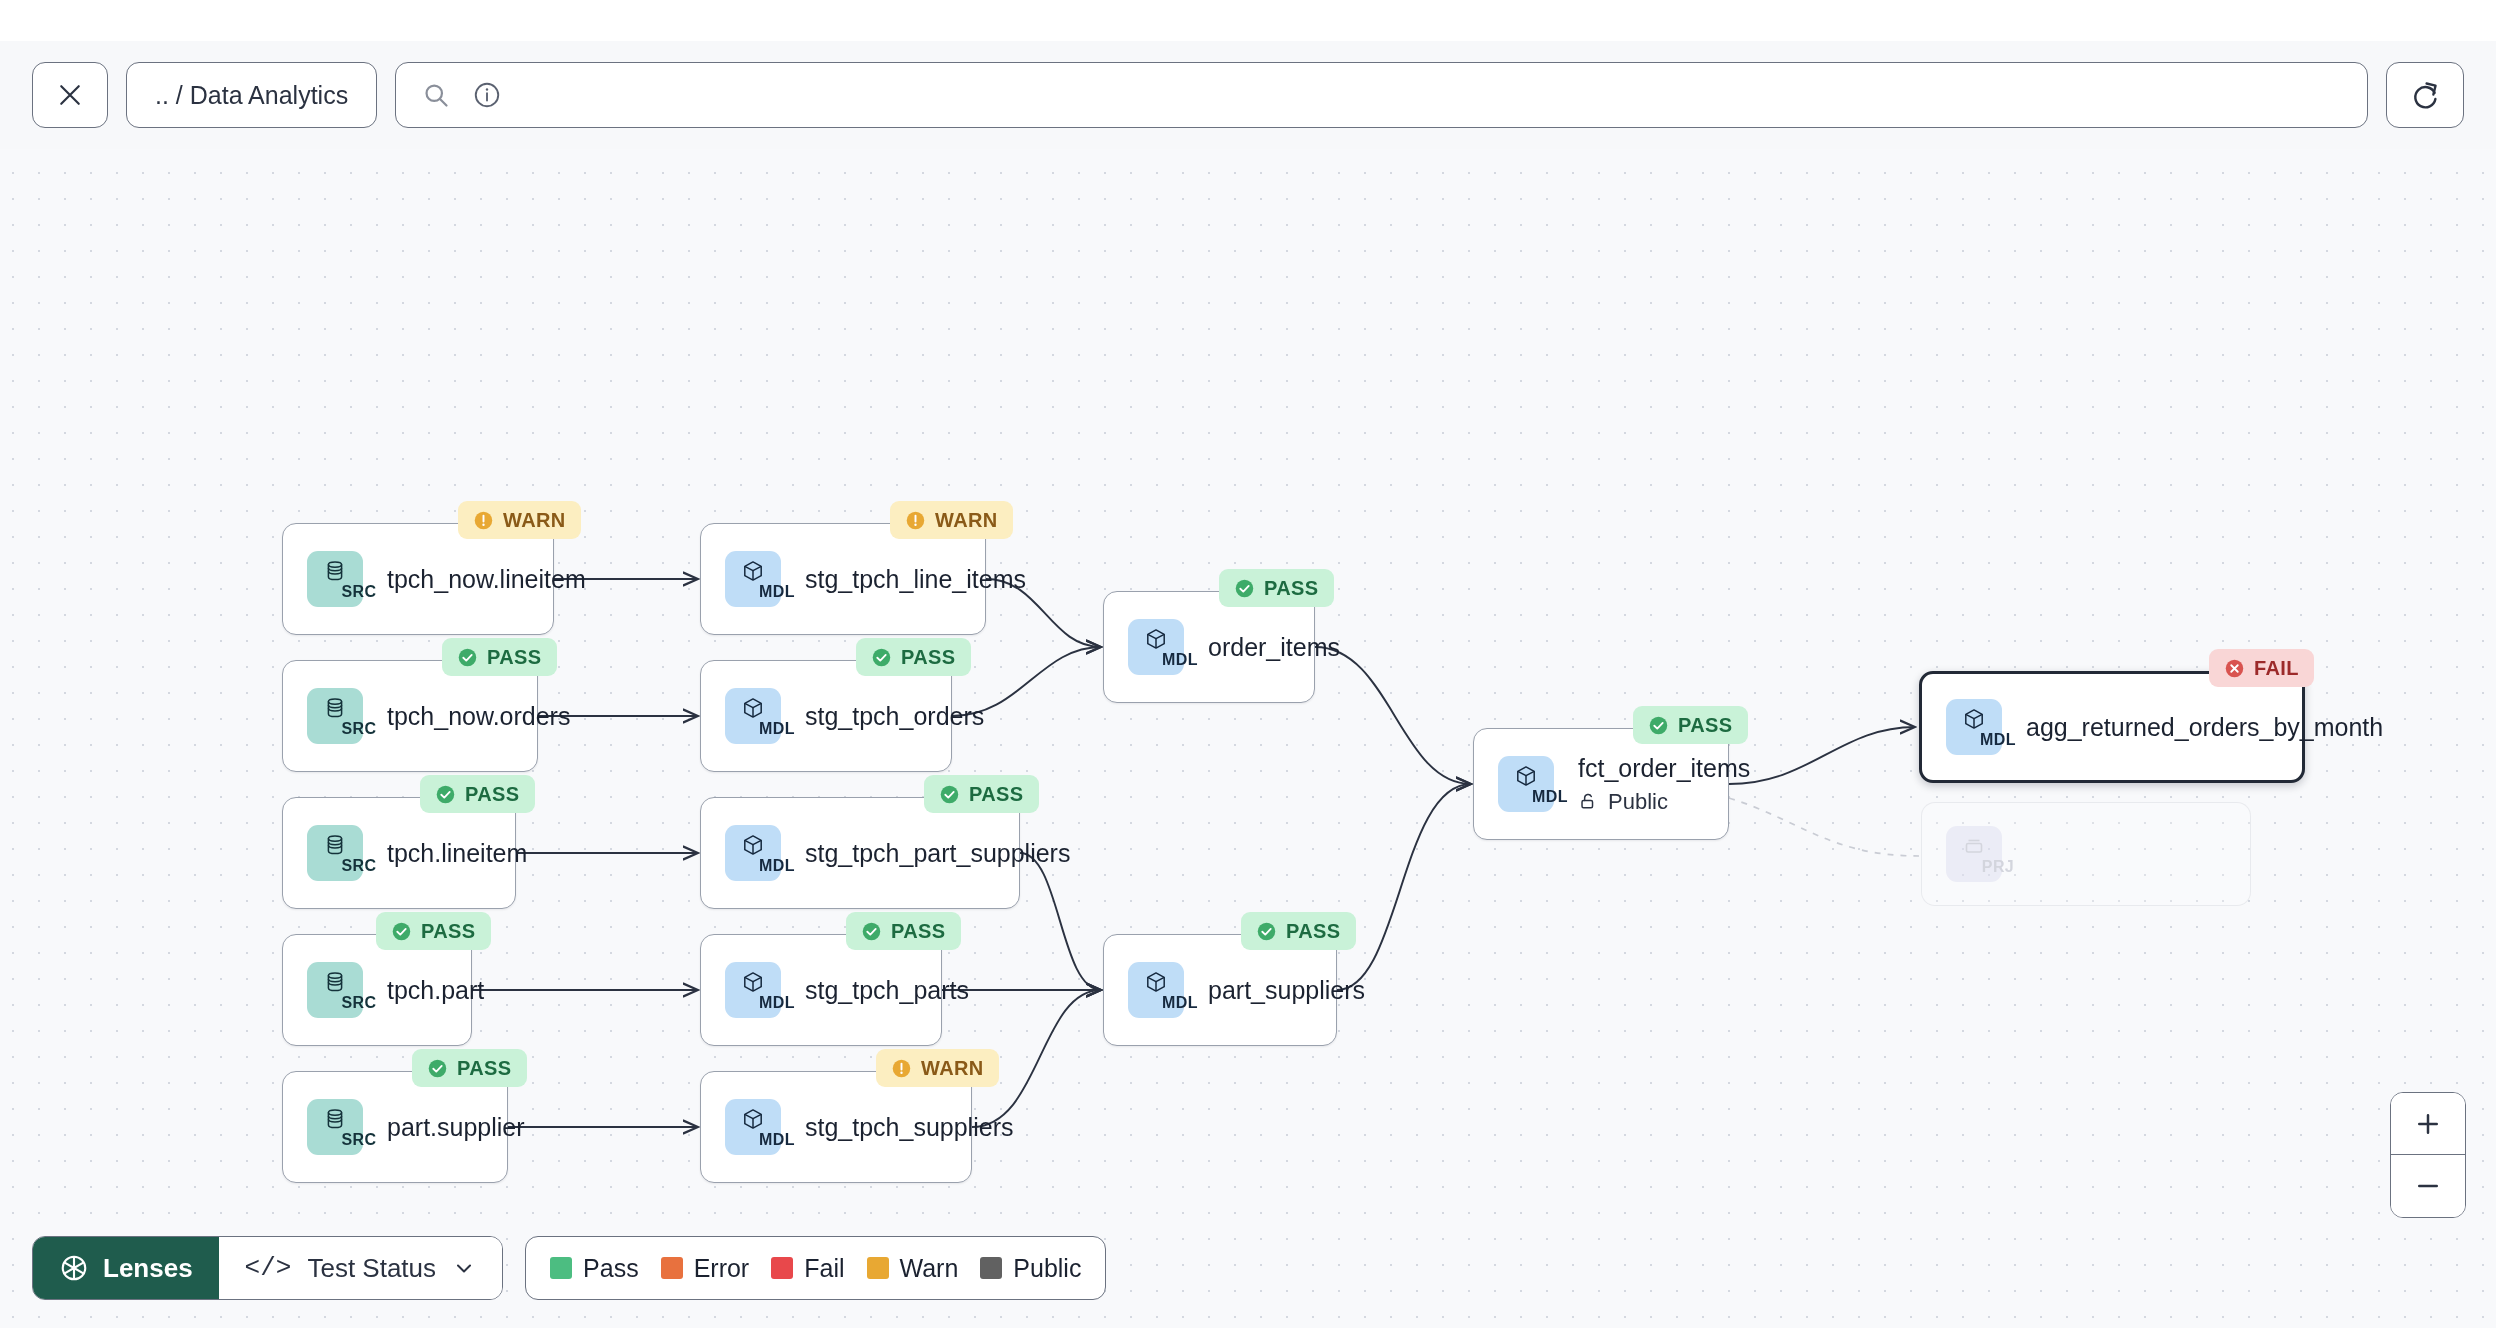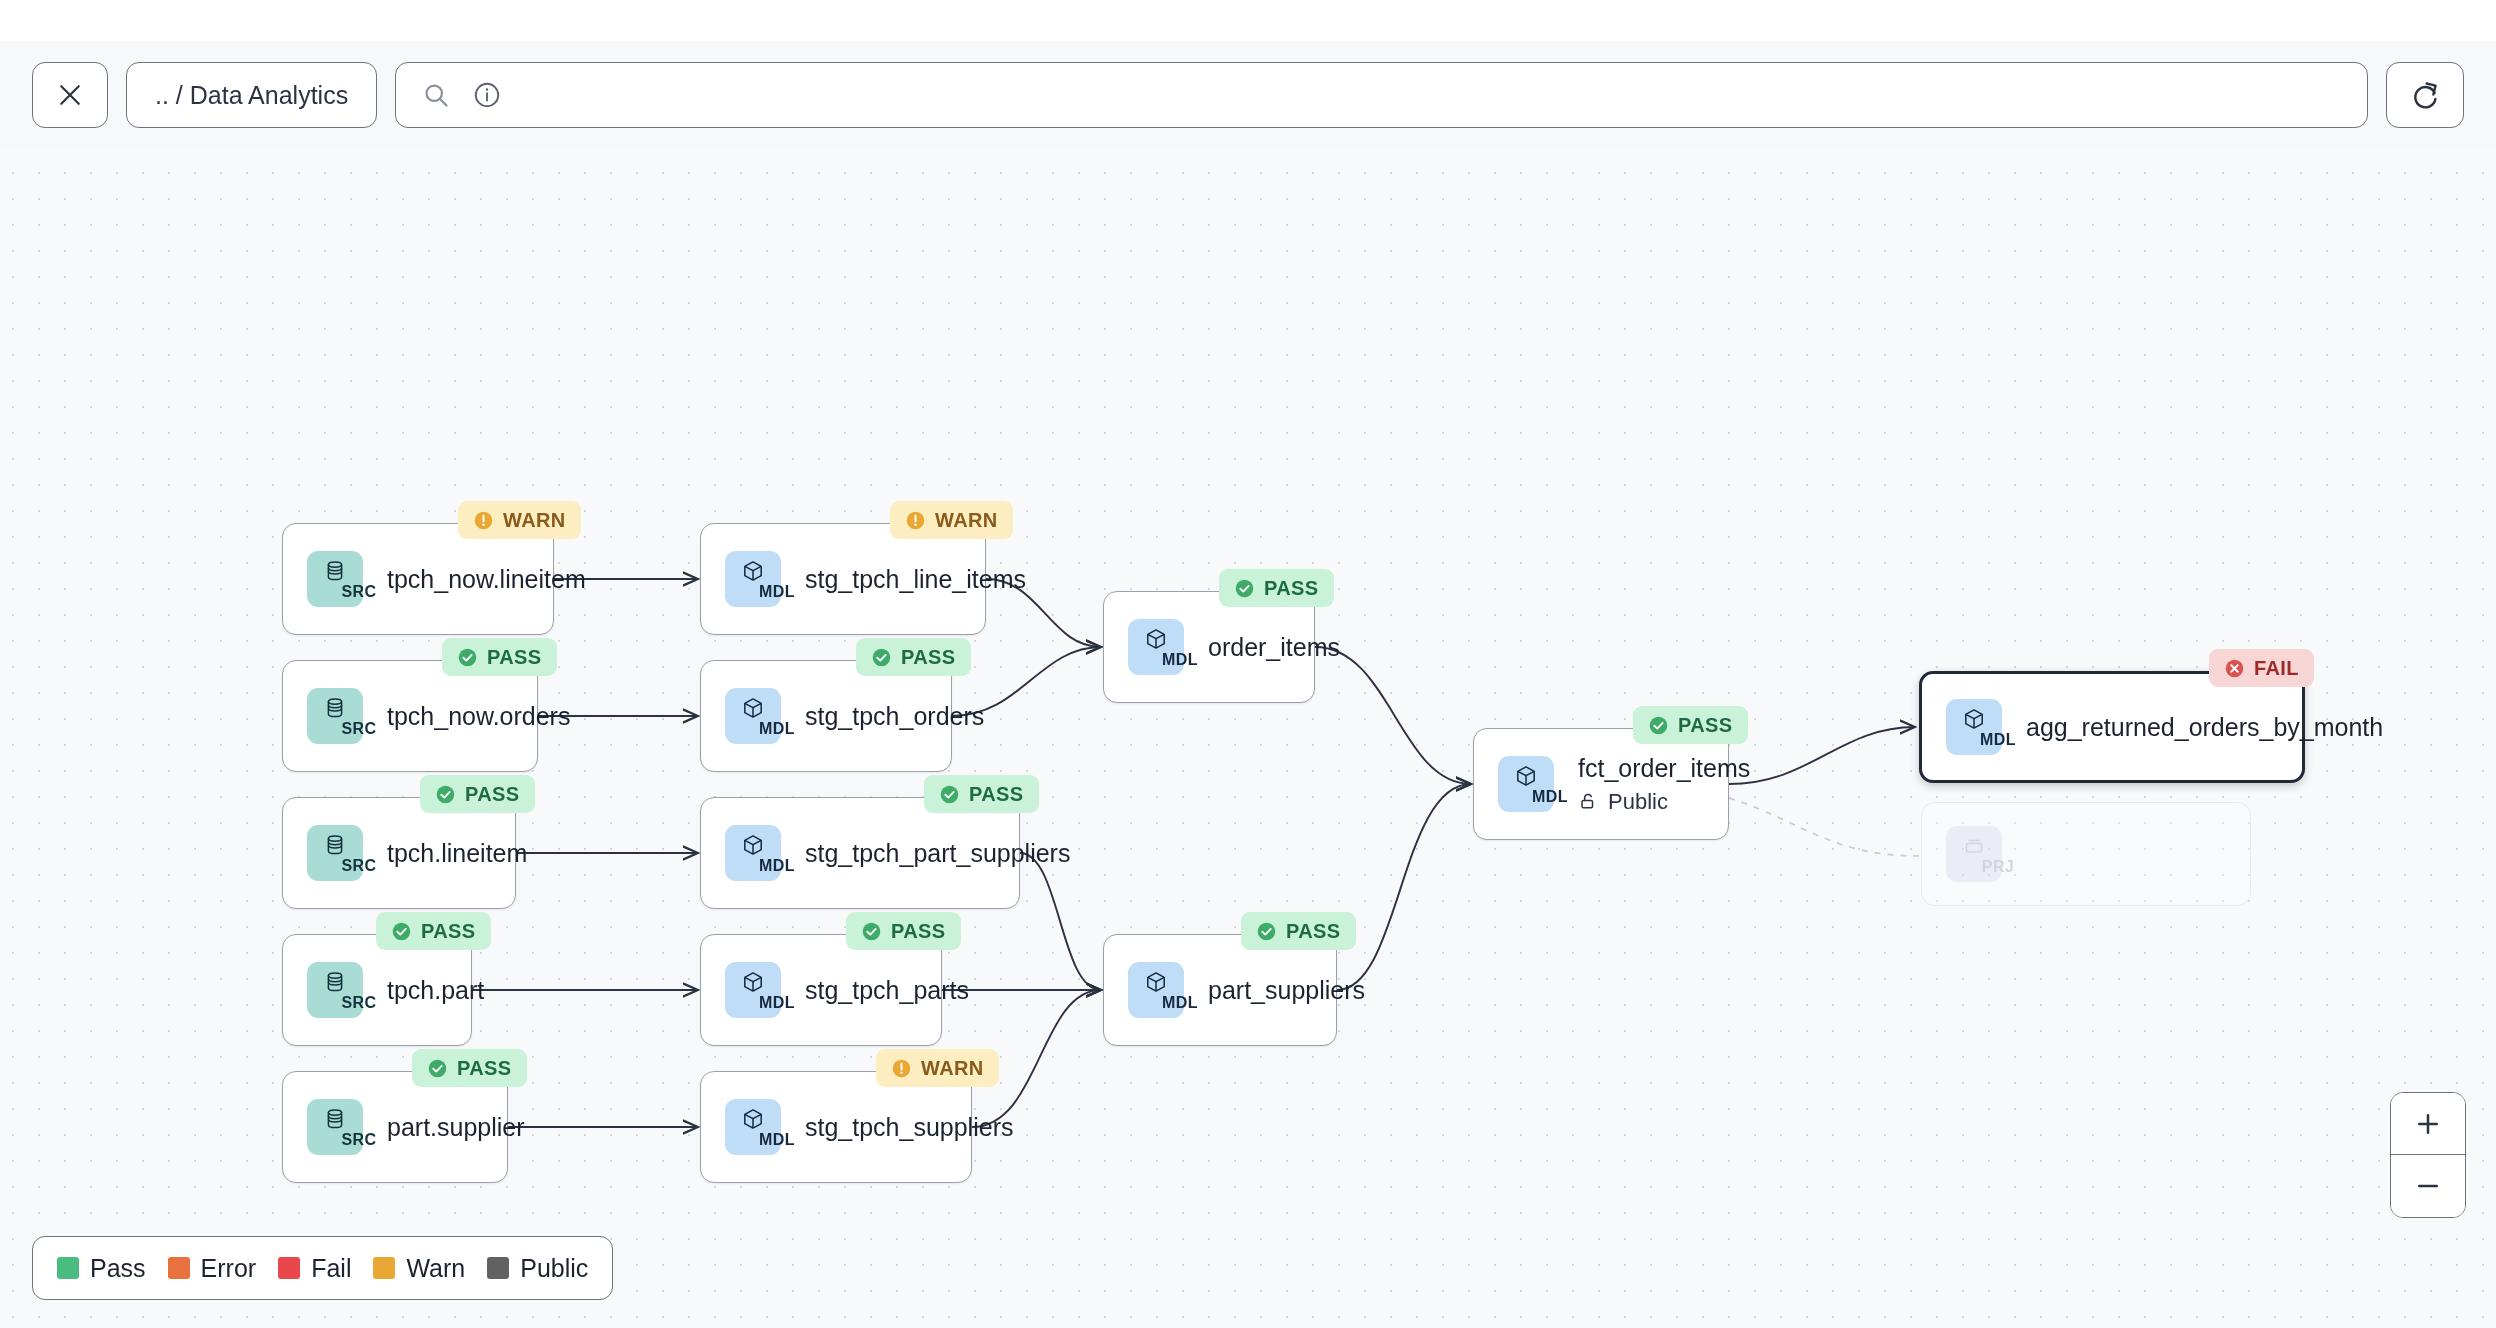--- a/index.html
+++ b/index.html
@@ -562,20 +562,36 @@
             <rect x="4.5" y="9.5" width="15" height="8.5" rx="1.6"></rect>
             <path d="M6.5 6.5 H17.5"></path>
           </svg>
           <span class="bk">PRJ</span>
         </div>
       </div>
     </div>
 </div>
 
 <div class="bottombar">
+  <div class="lenses-group">
+    <div class="lenses-btn">
+      <svg viewBox="0 0 24 24" fill="none" stroke="currentColor" stroke-width="1.7">
+        <circle cx="12" cy="12" r="9"></circle>
+        <path d="M12 3 L12 12 M19.8 7.5 L12 12 M19.8 16.5 L12 12 M12 21 L12 12 M4.2 16.5 L12 12 M4.2 7.5 L12 12"></path>
+      </svg>
+      <span>Lenses</span>
+    </div>
+    <div class="teststatus-btn">
+      <span class="code">&lt;/&gt;</span>
+      <span>Test Status</span>
+      <svg class="chev" viewBox="0 0 24 24" fill="none" stroke="currentColor" stroke-width="2" stroke-linecap="round" stroke-linejoin="round">
+        <path d="M6 9.5 L12 15.5 L18 9.5"></path>
+      </svg>
+    </div>
+  </div>
 
   <div class="legend" id="legend">
       <div class="legend-item">
         <span class="sw" style="background:#4CBD81"></span>
         <span>Pass</span>
       </div>
       <div class="legend-item">
         <span class="sw" style="background:#E8713E"></span>
         <span>Error</span>
       </div>

